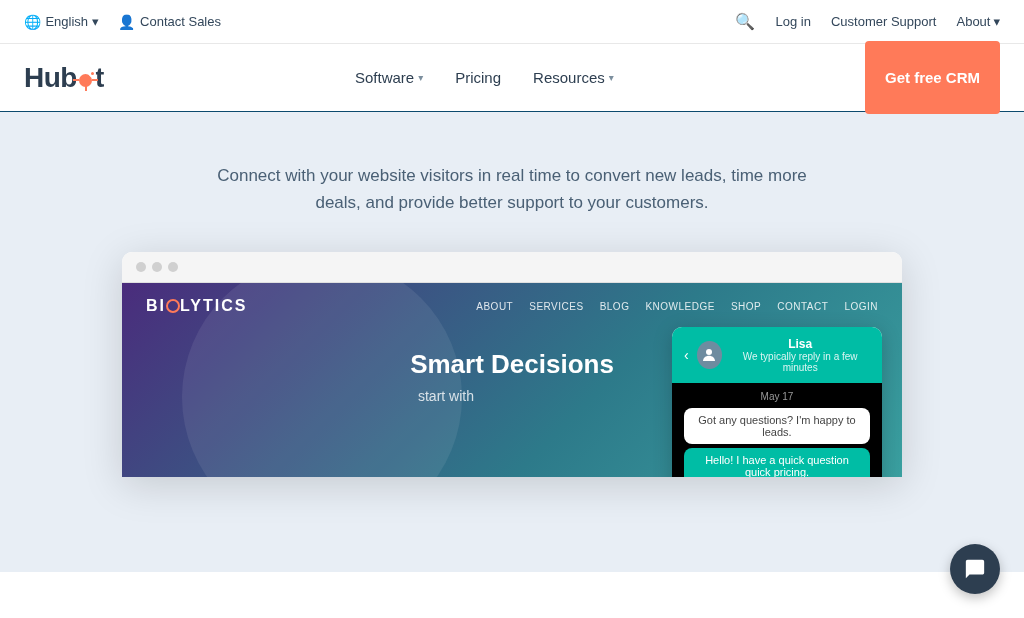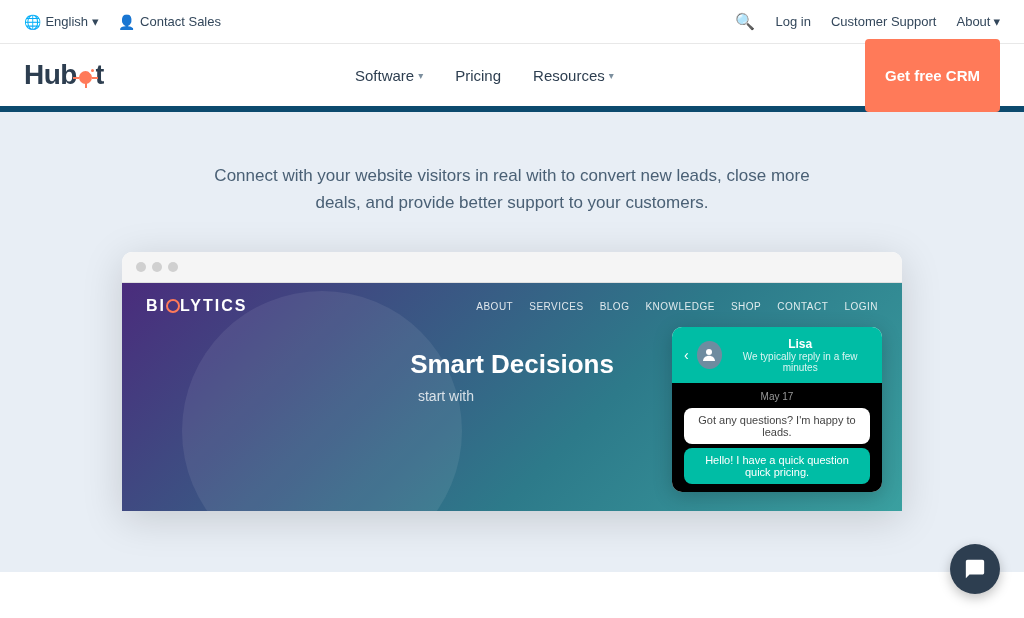--- a/index.html
+++ b/index.html
@@ -32,21 +32,21 @@
     .top-bar .person-icon { font-size: 14px; }
 
     
     .main-nav {
       background: #fff;
       height: 68px;
       display: flex;
       align-items: center;
       justify-content: space-between;
       padding: 0 24px;
-      border-bottom: 6px solid #0c4a6e;
+      border-bottom: 1px solid #0c4a6e;
     }
     .nav-logo { display: flex; align-items: center; cursor: pointer; }
     .logo-text {
       font-size: 28px;
       font-weight: 700;
       color: #2d3e50;
       letter-spacing: -0.5px;
     }
     .nav-links { display: flex; align-items: center; gap: 32px; }
     .nav-links a {
@@ -114,21 +114,21 @@
       gap: 6px;
       border-bottom: 1px solid #e0e0e0;
     }
     .browser-dot {
       width: 10px; height: 10px;
       border-radius: 50%;
       background: #d0d0d0;
     }
     .browser-content {
       position: relative;
-      height: 228px;
+      height: 194px;
       background: linear-gradient(135deg, #4a2c7c 0%, #2d7a8a 60%, #3aa0a0 100%);
       overflow: hidden;
     }
 
     
     .bg-circle {
       position: absolute;
       width: 280px; height: 280px;
       border-radius: 50%;
       background: rgba(255,255,255,0.08);
@@ -306,21 +306,21 @@
     </a>
     <a>
       <span>Resources</span>
       <span class="chevron">▾</span>
     </a>
   </div>
   <button class="get-crm-btn">Get free CRM</button>
 </nav>
 
 <section class="hero">
-  <p>Connect with your website visitors in real with to convert new leads, close more deals, and provide better support to your customers.</p>
+  <p>Connect with your website visitors in real time to convert new leads, time more deals, and provide better support to your customers.</p>
 
   <div class="browser-mockup">
     <div class="browser-bar">
       <div class="browser-dot"></div>
       <div class="browser-dot"></div>
       <div class="browser-dot"></div>
     </div>
     <div class="browser-content">
       <div class="bg-circle"></div>
 

